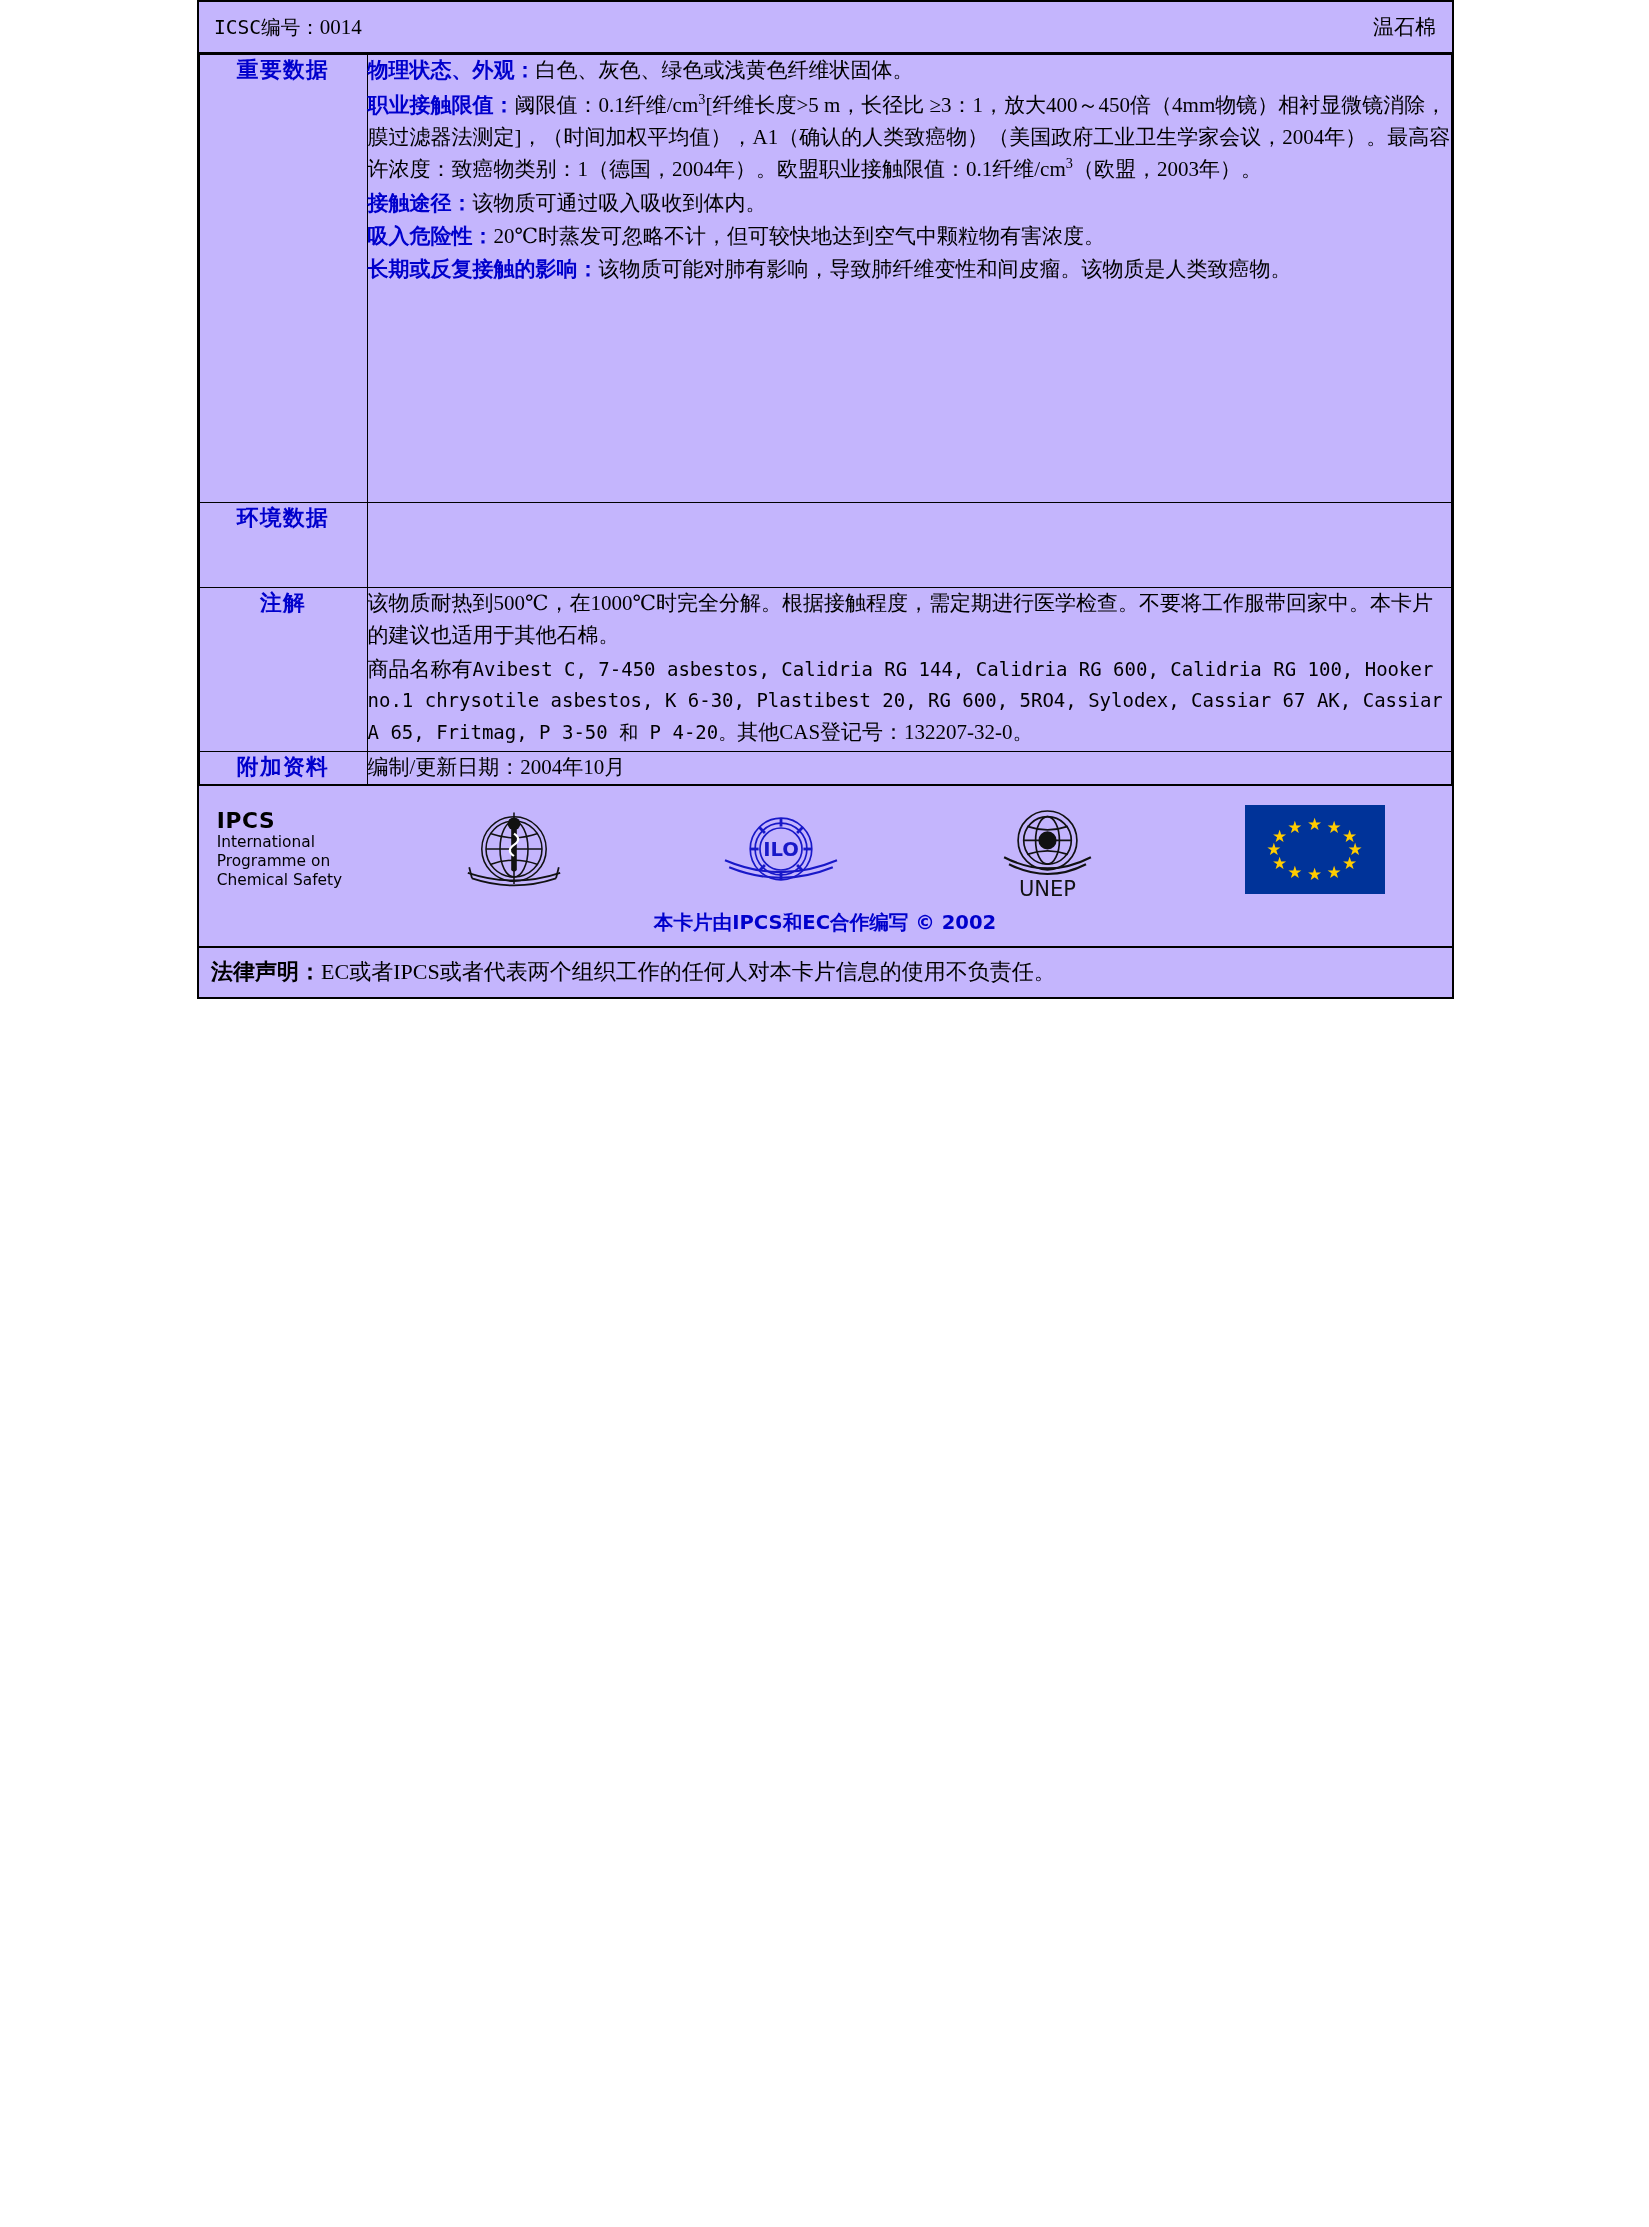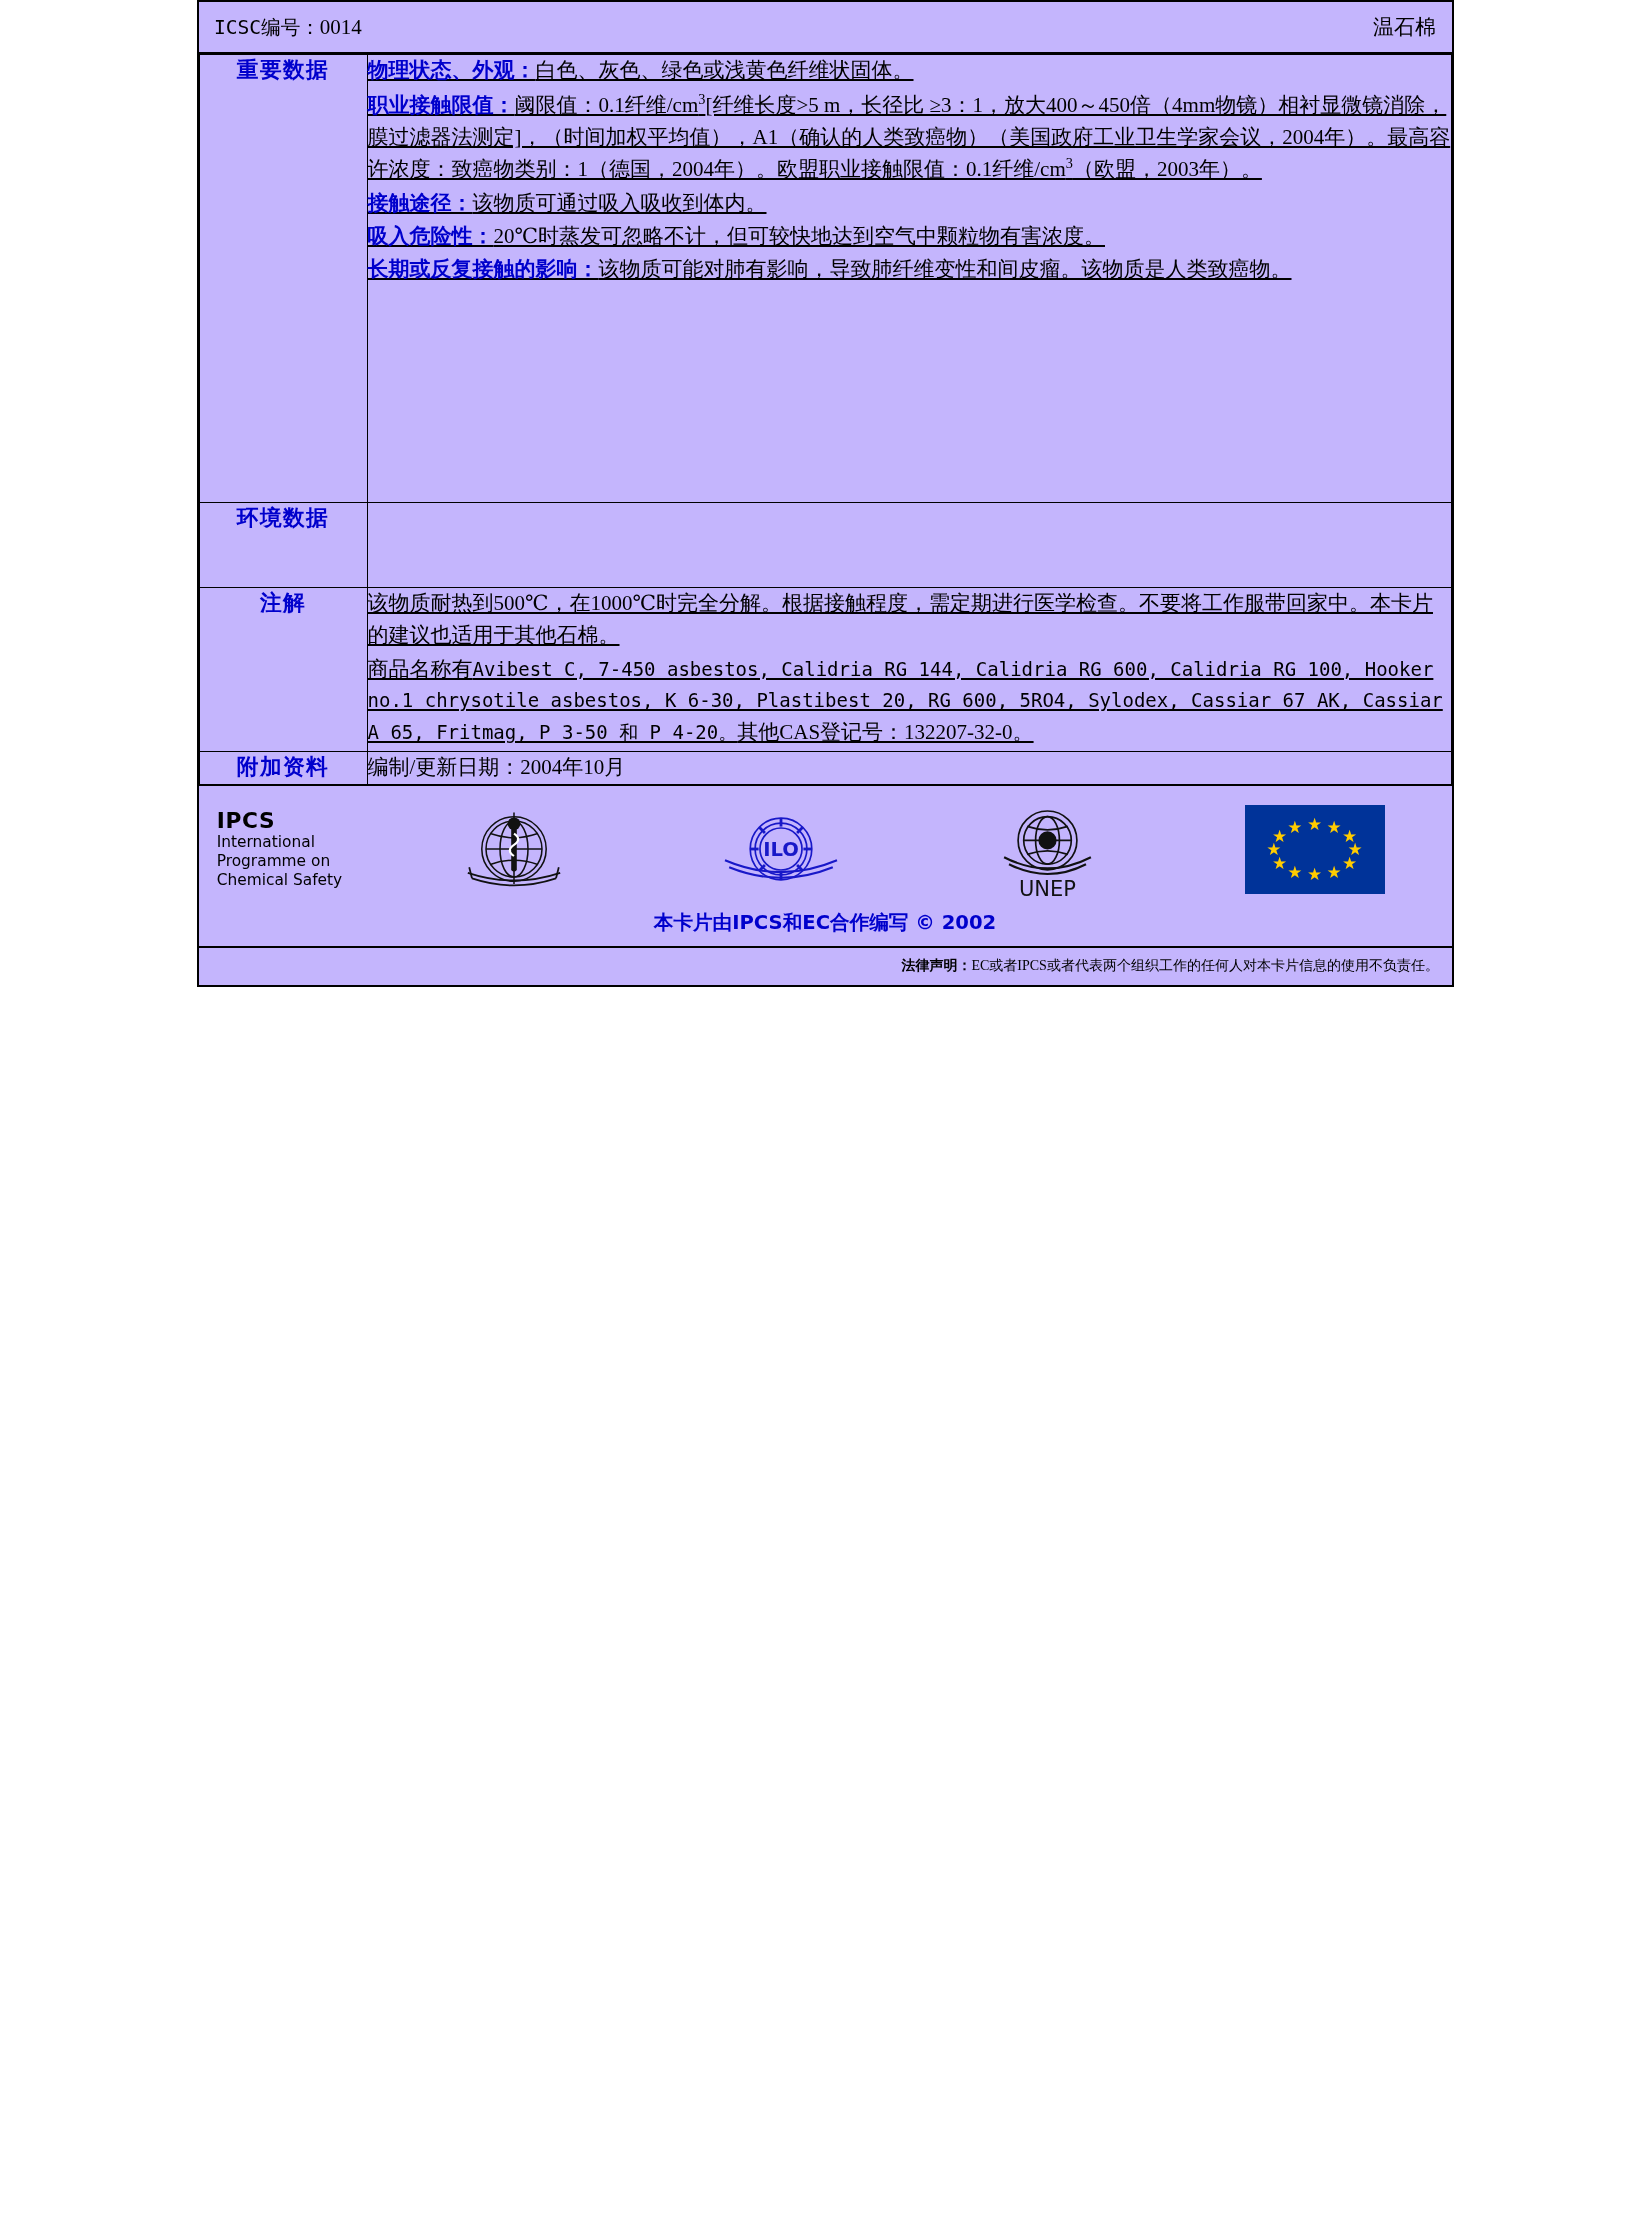--- a/index.html
+++ b/index.html
@@ -76,21 +76,21 @@
   td.content {
     padding: 7px 9.8px 9.8px 9.8px;
     font-size: 21px;
     line-height: 1.52;
   }
   .bluehead {
     color: #0000cc;
     font-weight: bold;
     font-family: "DejaVu Sans", "Liberation Sans", sans-serif;
   }
-  .para { margin: 0 0 1.4px 0; text-decoration: underline; }
+  .para { margin: 0 0 1.4px 0; }
   sup { font-size: 0.68em; vertical-align: super; }
   .mono { font-family: "DejaVu Sans Mono", "Liberation Mono", monospace; font-size: 19px; }
   .cell-important { height: 447px; }
   .cell-phys { height: 175px; }
   .cell-env { height: 84px; }
   .cell-notes { }
   .cell-extra { }
   .footer {
     border-top: 1.4px solid #000;
     display: block;
@@ -120,22 +120,21 @@
     text-align: center;
     color: #0000cc;
     font-weight: bold;
     font-size: 19.6px;
     font-family: "DejaVu Sans", "Liberation Sans", sans-serif;
     padding: 4.2px 0 9.8px 0;
   }
   .legal {
     border-top: 2.1px solid #000;
     padding: 9.8px 12.6px;
-    font-size: 14px;
-    text-align: right;
+    font-size: 22px;
   }
   .legal .lb { color: #000; font-weight: bold; font-family: "DejaVu Sans","Liberation Sans",sans-serif;}
   .eu-flag {
     width: 140px;
     height: 89px;
     background: #003399;
     position: relative;
   }
   .eu-star {
     position: absolute;

